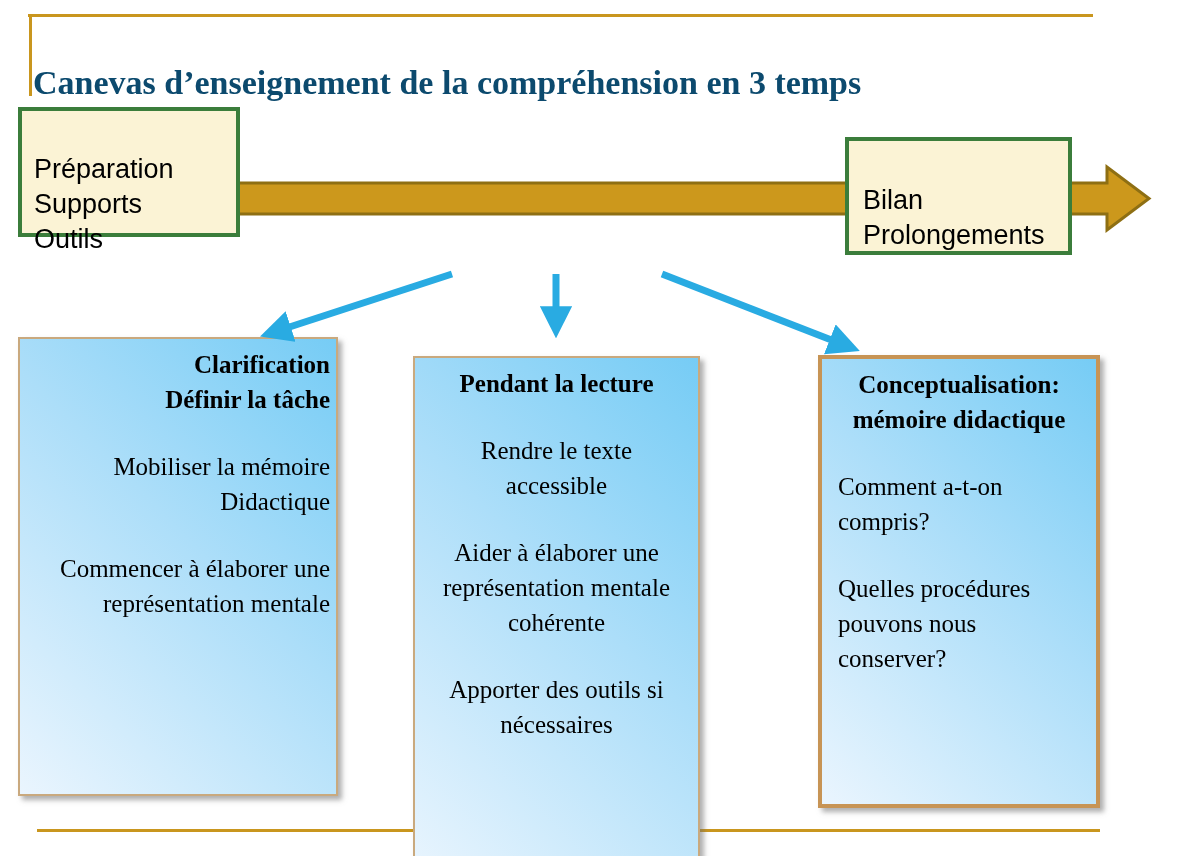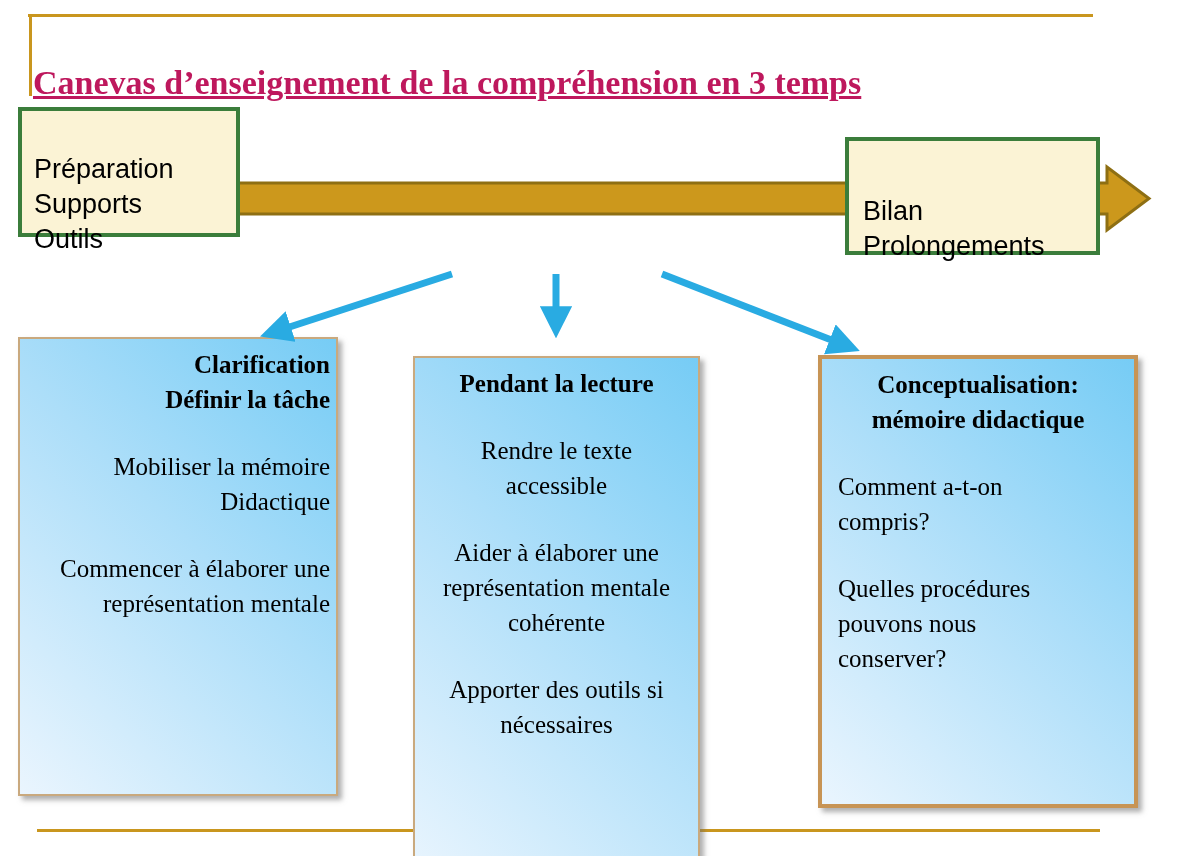--- a/index.html
+++ b/index.html
@@ -8,53 +8,53 @@
     overflow:hidden; font-family:"Liberation Sans", sans-serif;
   }
   
   .deco-h-top{position:absolute; left:28px; top:14px; width:1065px; height:3px; background:#C9961E;}
   .deco-v-left{position:absolute; left:29px; top:14px; width:3px; height:82px; background:#C9961E;}
   .deco-h-bottom{position:absolute; left:37px; top:829px; width:1063px; height:3px; background:#C9961E;}
 
   .title{
     position:absolute; left:33px; top:40px; width:1100px;
     font-family:"Liberation Serif", serif; font-weight:bold;
-    font-size:34px; line-height:1.15; color:#be185d; white-space:nowrap;text-decoration:underline;
+    font-size:34px; line-height:1.15; color:#0c4a6e; white-space:nowrap;
   }
 
   
   .gold-arrow{position:absolute; left:238px; top:163px; z-index:1;}
 
   .stage-box{
     position:absolute; box-sizing:border-box; z-index:2;
     font-size:27px; line-height:1.3; color:#000; white-space:pre-line;
   }
   .cream{background:#FBF3D5; border:4px solid #3B7D3B;}
   .box-prep{left:18px; top:107px; width:222px; height:130px; padding:6px 0 16px 12px;}
   .box-mise{
     left:447px; top:118px; width:218px; height:155px; padding-top:13px;
     background:#D9EAF4; border:4px solid #29A9E1; text-align:center;
   }
-  .box-bilan{left:845px; top:137px; width:255px; height:118px; padding:18px 0 0 14px;}
+  .box-bilan{left:845px; top:137px; width:227px; height:118px; padding:7px 0 0 14px;}
 
   .branch-arrows{position:absolute; left:0; top:0; z-index:4; pointer-events:none;}
 
   .panel{
     position:absolute; box-sizing:border-box; z-index:3;
     font-family:"Liberation Serif", serif; font-size:25px; line-height:1.4;
     color:#000; text-align:center;
     background:linear-gradient(45deg,#EAF5FE 0%,#ACDEF9 55%,#76CCF5 100%);
     border:2px solid #C9A97E; box-shadow:4px 4px 5px rgba(110,110,110,0.55);
     padding:8px 6px;
   }
   .panel-heading{font-weight:bold; white-space:pre-line;}
   .panel p{margin:32px 0 0 0; white-space:pre-line;}
   .panel-left{left:18px; top:337px; width:320px; height:459px;text-align:right;}
   .panel-mid{left:413px; top:356px; width:287px; height:528px;}
-  .panel-right{left:818px; top:355px; width:320px; height:453px; border:4px solid #C79455; padding:8px 10px;}
+  .panel-right{left:818px; top:355px; width:282px; height:453px; border:4px solid #C79455; padding:8px 10px;}
   .panel-right p{text-align:left; padding-left:6px;}
 </style>
 </head>
 <body>
 
 <div id="slide">
 
   <div class="deco-h-top"></div>
   <div class="deco-v-left"></div>
 

